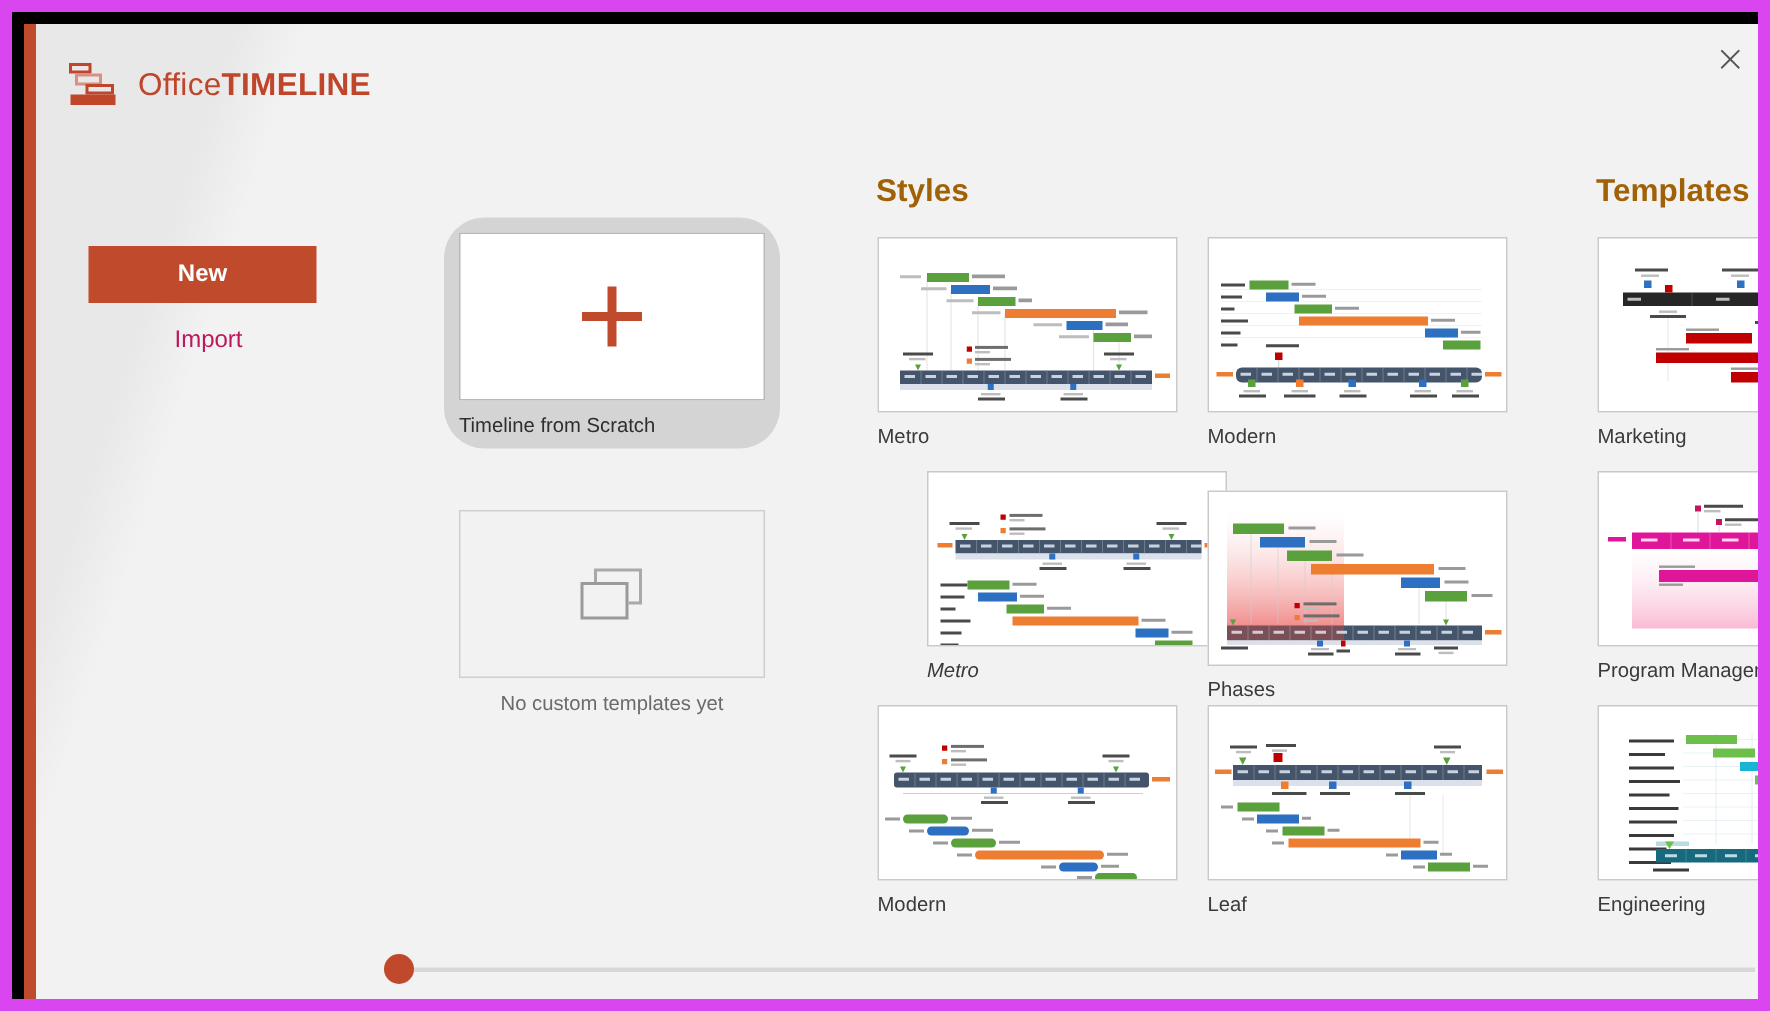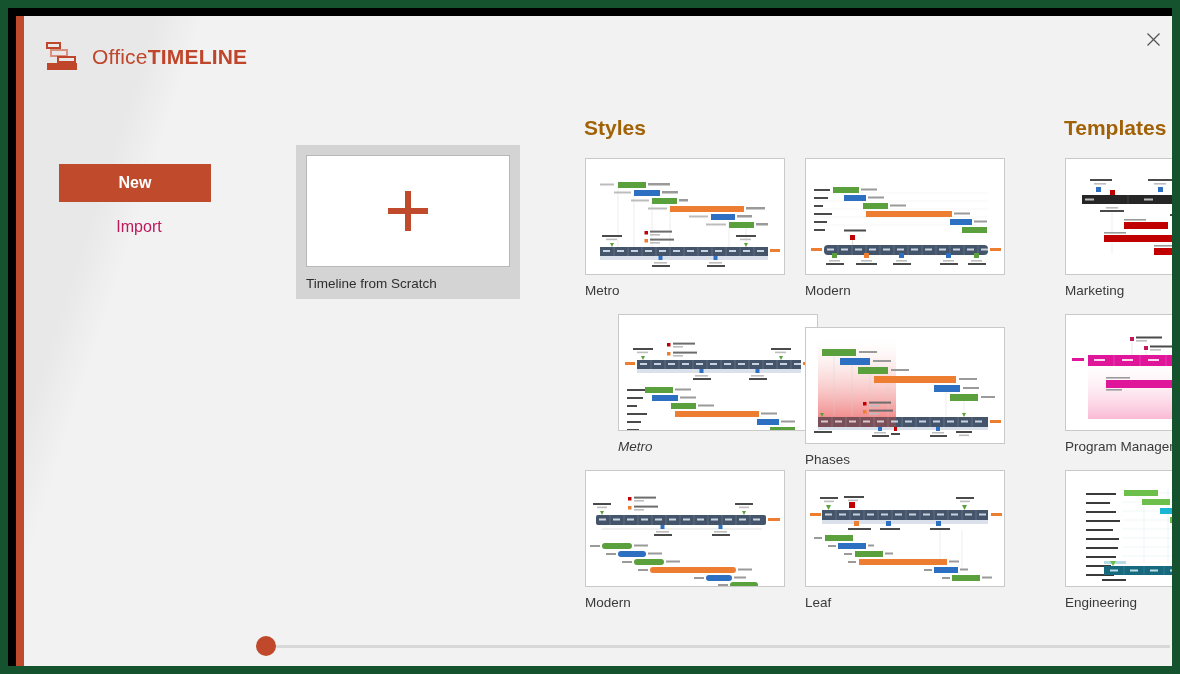--- a/index.html
+++ b/index.html
@@ -14,21 +14,21 @@
     font-family: "Liberation Sans", sans-serif;
   }
 
   
   #window {
     position: absolute;
     left: 0; top: 0;
     width: 1180px; height: 674px;
     background: #000000;
     box-sizing: border-box;
-    border: 8px solid #14532d;
+    border: 8px solid #d946ef;
     overflow: hidden;
   }
   #accent-stripe {
     position: absolute;
     left: 8px; top: 8px;
     width: 8px; height: 658px;
     background: #c04a2e;
   }
   #content-area {
     position: absolute;
@@ -96,20 +96,21 @@
     font-size: 16px;
     display: flex; align-items: center; justify-content: center;
     cursor: pointer;
   }
 
   
   .big-card {
     position: absolute;
     width: 224px;
     box-sizing: border-box;
+    border-radius: 27px;
   }
   #card-scratch {
     left: 272px; top: 129px;
     height: 154px;
     background: #d4d4d4;
     padding: 10px 10px 0 10px;
   }
   #card-scratch .thumb {
     width: 204px; height: 112px;
     background: #ffffff;
@@ -246,20 +247,29 @@
     <div id="nav-new">New</div>
     <div id="nav-import">Import</div>
 
     <div class="big-card" id="card-scratch">
       <div class="thumb">
         <div class="plus-glyph"></div>
       </div>
       <div class="caption">Timeline from Scratch</div>
     </div>
 
+    <div class="big-card" id="card-custom">
+      <div class="thumb">
+        <div class="stack-glyph">
+          <div class="bk"></div>
+            <div class="fr"></div>
+        </div>
+      </div>
+      <div class="caption">No custom templates yet</div>
+    </div>
 
     <div class="section-title" id="title-styles">Styles</div>
     <div class="section-title" id="title-templates">Templates</div>
 
     <div class="gal-card" style="left:561px; top:142px;">
       <div class="frame">
         <div class="mini">
           <svg viewBox="0 0 200 117" aria-hidden="true">
 
             <g stroke="#cfcfcf" stroke-width="0.4">

